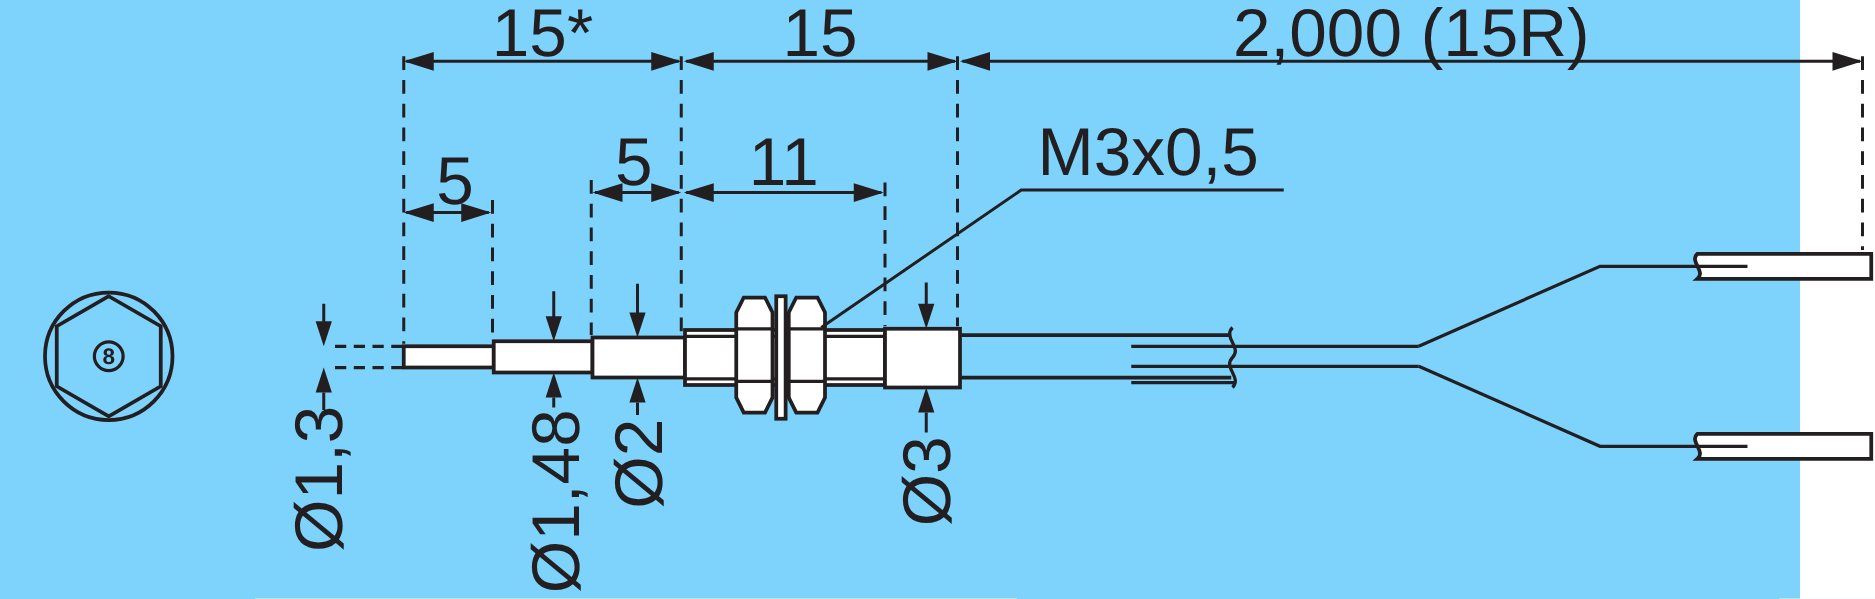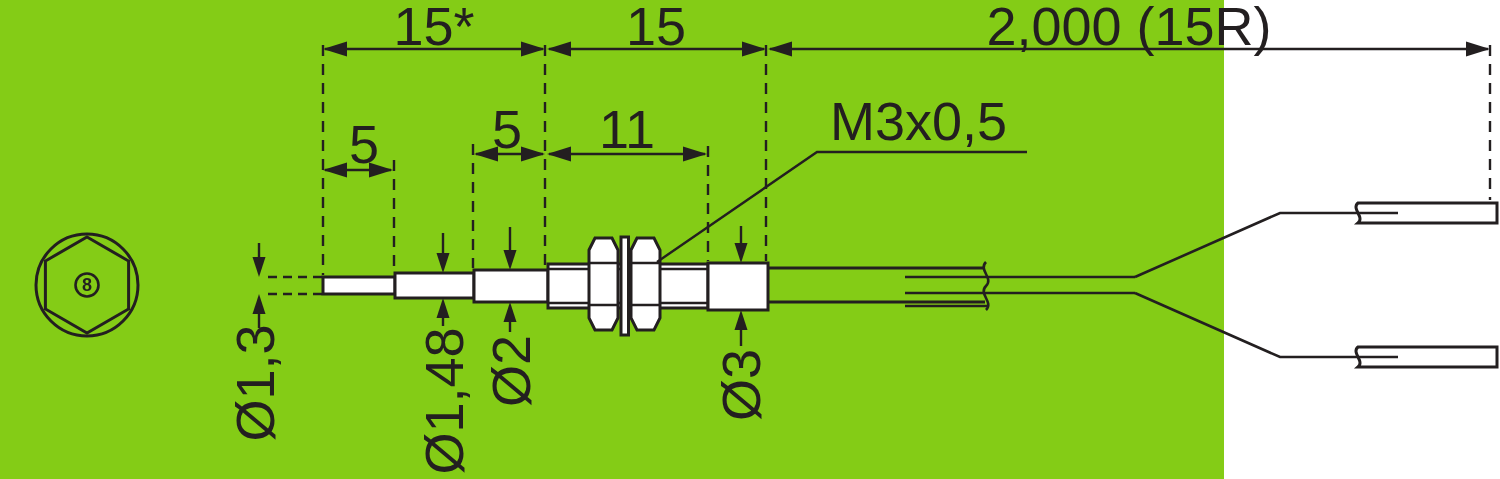--- a/index.html
+++ b/index.html
@@ -2,23 +2,23 @@
 <html><head>
 <meta charset="utf-8">
 <style>
   html, body {
     margin: 0;
     padding: 0;
     background: #ffffff;
   }
   .stage {
     position: relative;
-    width: 1224px;
+    width: 1440px;
     height: 479px;
-    background: #84cc16;
+    background: #7dd3fc;
     font-family: "Liberation Sans", sans-serif;
   }
   svg { display: block; }
 
   .ln {
     stroke: #231f20;
     stroke-width: 3;
     fill: none;
     stroke-linecap: butt;
     stroke-linejoin: miter;

